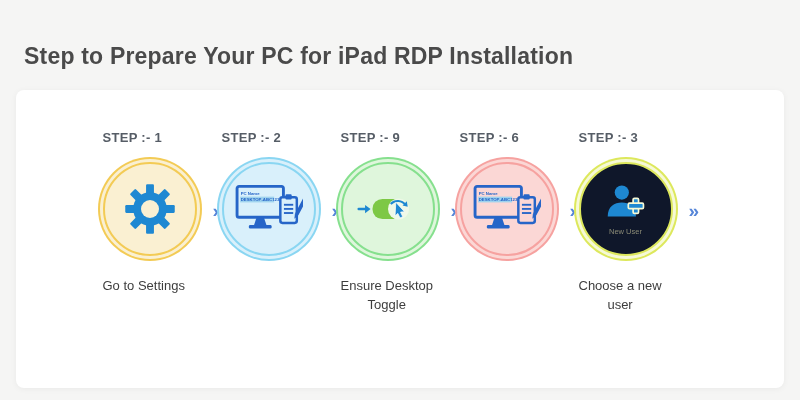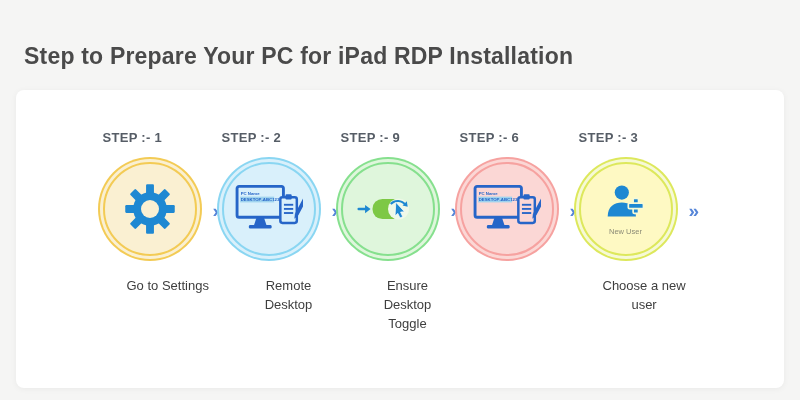--- a/index.html
+++ b/index.html
@@ -21,21 +21,21 @@
     padding-top:40px;box-sizing:border-box;
   }
   .step{width:110px;display:flex;flex-direction:column;align-items:flex-start;}
   .step-header{font-size:13px;font-weight:700;color:var(--header-color,#565D66);letter-spacing:.3px;line-height:15px;}
   .circle{
     width:94px;height:94px;border-radius:50%;border:2px solid;box-sizing:border-box;
     margin-top:17px;display:flex;flex-direction:column;align-items:center;justify-content:center;
   }
   .caption{
     margin-top:21px;font-size:13px;color:var(--caption-color,#3E3E3E);
-    text-align:center;line-height:1.45;white-space:pre-line;margin-left:24px;
+    text-align:center;line-height:1.45;white-space:pre-line;
   }
   .sep{
     width:9px;text-align:center;font-size:19px;font-weight:700;
     color:var(--chevron-blue,#5585D8);padding-top:70px;line-height:22px;
     flex:none;
   }
   .icon-label{font-size:7.5px;color:#8B8B76;margin-top:4px;}
   
   .fb{fill:var(--icon-blue,#1E88D2);}
   .sb{stroke:var(--icon-blue,#1E88D2);}
@@ -95,21 +95,20 @@
           <rect class="fdb" x="47.5" y="20" width="9" height="1.8"></rect>
           <rect class="fdb" x="47.5" y="24" width="9" height="1.8"></rect>
           <rect class="fdb" x="47.5" y="28" width="9" height="1.8"></rect>
           <g class="fdb" transform="rotate(28 62 26)">
             <rect x="60.3" y="13" width="3.6" height="18" rx="0.9"></rect>
             <path d="M60.3 31 h3.6 l-1.8 4.5 z"></path>
           </g>
         </svg>
       </span>
     </div>
-    <div class="caption">Remote Desktop</div>
   </div>
 
   <div class="sep">»</div>
 
   <div class="step">
     <div class="step-header">STEP :- 9</div>
     <div class="circle" style="background: rgb(223, 246, 220); border-color: rgb(134, 224, 142); box-shadow: rgb(223, 246, 220) 0px 0px 0px 3px, rgb(134, 224, 142) 0px 0px 0px 5px;">
       <span>
         <svg width="66" height="42" viewBox="0 0 72 44">
           <path class="sb" d="M4 22 h8" stroke-width="2.6" stroke-linecap="round" fill="none"></path>
@@ -150,21 +149,21 @@
           </g>
         </svg>
       </span>
     </div>
   </div>
 
   <div class="sep">»</div>
 
   <div class="step">
     <div class="step-header">STEP :- 3</div>
-    <div class="circle" style="background: #fef9c3; border-color: rgb(221, 232, 92); box-shadow: rgb(246, 249, 214) 0px 0px 0px 3px, rgb(221, 232, 92) 0px 0px 0px 5px;">
+    <div class="circle" style="background: #0f172a; border-color: rgb(221, 232, 92); box-shadow: rgb(246, 249, 214) 0px 0px 0px 3px, rgb(221, 232, 92) 0px 0px 0px 5px;">
       <span>
         <svg width="46" height="40" viewBox="0 0 44 38">
           <circle class="fb" cx="18" cy="9" r="6.8"></circle>
           <path class="fb" d="M4.5 32 c0 -10 6.5 -13.5 13.5 -13.5 c7 0 13.5 3.5 13.5 13.5 z"></path>
           <g class="fb fill-stroke" stroke="#F6F9D6" stroke-width="1.6">
             <rect x="28.8" y="14.5" width="5.2" height="14.5" rx="1.2"></rect>
             <rect x="24.2" y="19.2" width="14.5" height="5.2" rx="1.2"></rect>
           </g>
         </svg>
       </span>

